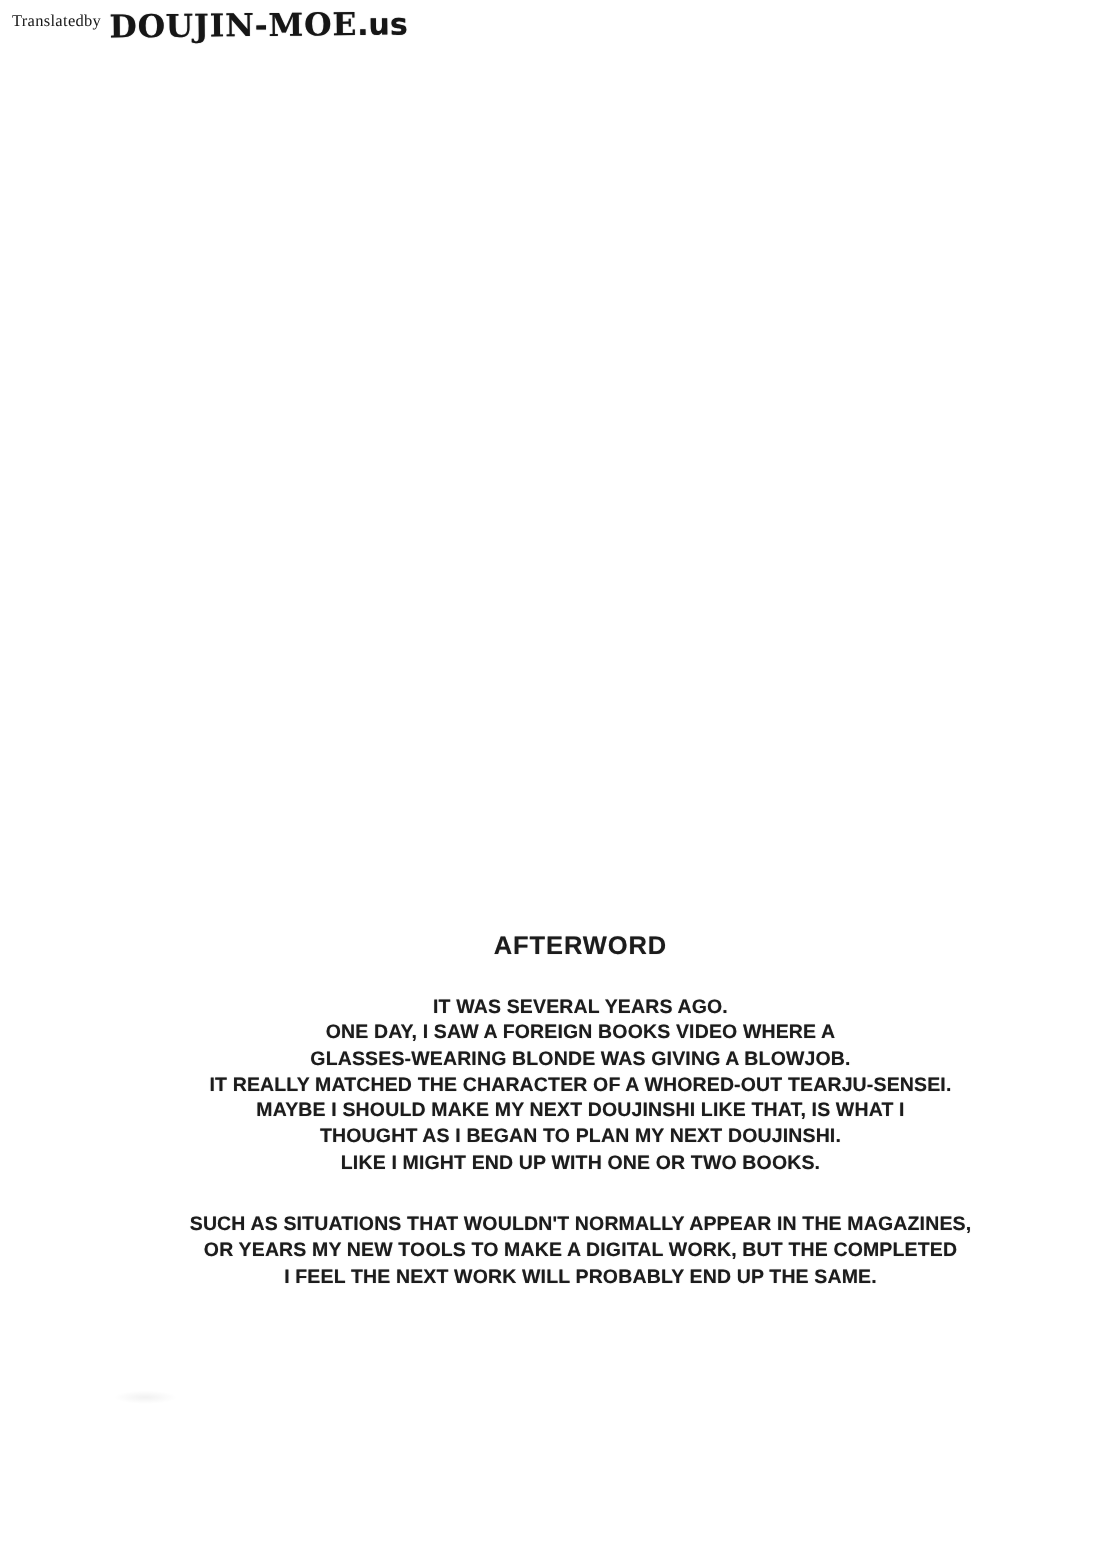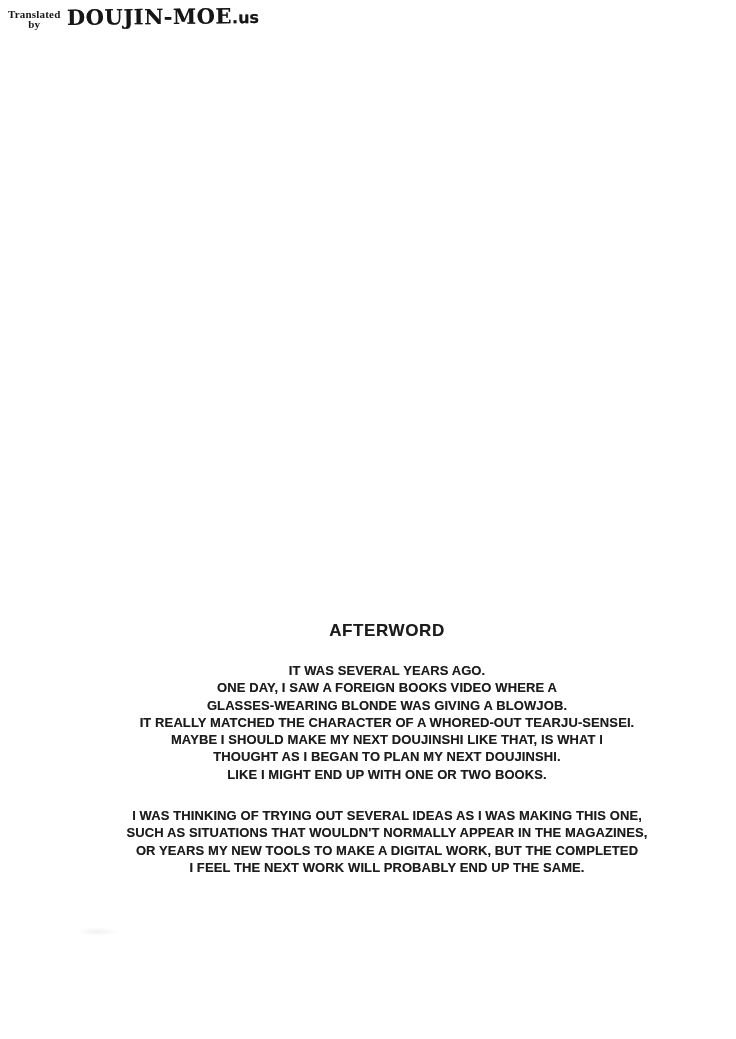--- a/index.html
+++ b/index.html
@@ -19,44 +19,44 @@
   .watermark {
     position: absolute;
     left: 8px;
     top: 5px;
     display: flex;
     align-items: flex-start;
     color: #161616;
   }
   .translated-label {
     display: flex;
-    flex-direction: column;
+    flex-direction: row;
     align-items: center;
     font-family: "Liberation Serif", serif;
-    font-weight: bold;
+    font-weight: normal;
     font-size: 11px;
     line-height: 10px;
     padding-top: 4px;
     letter-spacing: 0.2px;
   }
   .logo {
     margin-left: 6px;
     font-family: "DejaVu Serif", serif;
     font-weight: bold;
     font-size: 21px;
     line-height: 24px;
     letter-spacing: 0.5px;
     transform: rotate(-0.6deg);
     white-space: nowrap;
     text-shadow: 0 0 0.6px rgba(0,0,0,0.55);
   }
   .logo .suffix {
     font-family: "DejaVu Sans", sans-serif;
     font-weight: bold;
-    font-size: 16px;
+    font-size: 20px;
     letter-spacing: 0;
   }
 
   
   .afterword {
     position: absolute;
     left: 117px;
     top: 621px;
     width: 540px;
     color: #1c1c1c;
@@ -109,21 +109,20 @@
     <div class="line">IT WAS SEVERAL YEARS AGO.</div>
     <div class="line">ONE DAY, I SAW A FOREIGN BOOKS VIDEO WHERE A</div>
     <div class="line">GLASSES-WEARING BLONDE WAS GIVING A BLOWJOB.</div>
     <div class="line">IT REALLY MATCHED THE CHARACTER OF A WHORED-OUT TEARJU-SENSEI.</div>
     <div class="line">MAYBE I SHOULD MAKE MY NEXT DOUJINSHI LIKE THAT, IS WHAT I</div>
     <div class="line">THOUGHT AS I BEGAN TO PLAN MY NEXT DOUJINSHI.</div>
     <div class="line">LIKE I MIGHT END UP WITH ONE OR TWO BOOKS.</div>
   </div>
 
   <div class="para">
-    <div class="line">I WAS THINKING OF TRYING OUT SEVERAL IDEAS AS I WAS MAKING THIS ONE,</div>
     <div class="line">SUCH AS SITUATIONS THAT WOULDN'T NORMALLY APPEAR IN THE MAGAZINES,</div>
     <div class="line">OR YEARS MY NEW TOOLS TO MAKE A DIGITAL WORK, BUT THE COMPLETED</div>
     <div class="line">I FEEL THE NEXT WORK WILL PROBABLY END UP THE SAME.</div>
   </div>
 
 </div>
 
 <div class="scan-smudge"></div>
 
 </body></html>

